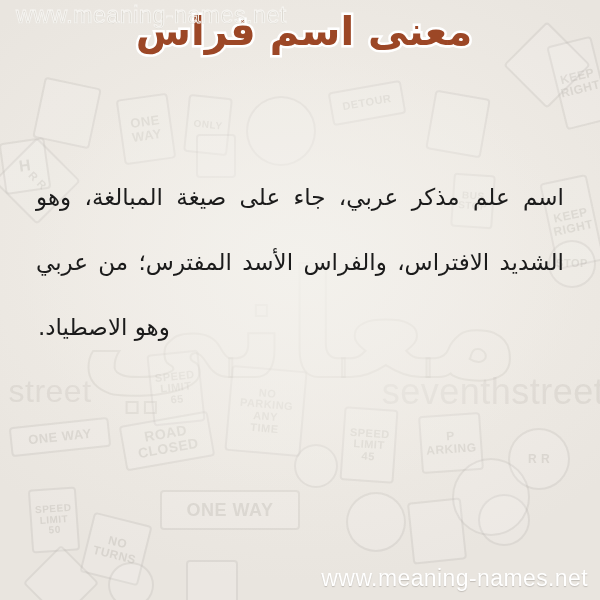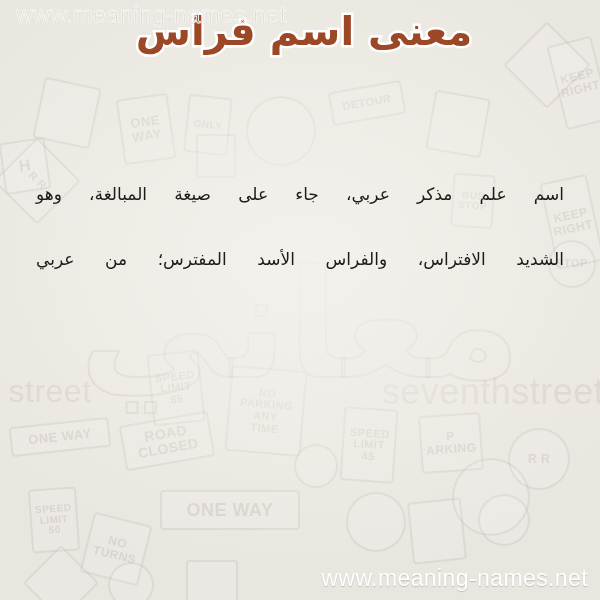--- a/index.html
+++ b/index.html
@@ -141,21 +141,21 @@
   
   #meaning-body {
     position: absolute;
     left: 36px;
     right: 36px;
     top: 186px;
     direction: rtl;
     text-align: justify;
     text-align-last: justify;
     font-family: "DejaVu Sans", sans-serif;
-    font-size: 17px;
+    font-size: 23px;
     color: #1b1b1b;
     line-height: 1;
   }
   .body-line {
     display: block;
     height: 65px;
     white-space: nowrap;
     direction: rtl;
   }
   .body-line.line-1,
@@ -240,17 +240,18 @@
 
   <div id="veil"></div>
 
   <div id="title">معنى اسم فراس</div>
 
   <div id="watermark-top">www.meaning-names.net</div>
 
   <div id="meaning-body">
     <div class="body-line line-1"><span>اسم علم مذكر عربي، جاء على صيغة المبالغة، وهو</span></div>
     <div class="body-line line-2"><span>الشديد الافتراس، والفراس الأسد المفترس؛ من عربي</span></div>
+    <div class="body-line line-3"><span>وهو الاصطياد.</span></div>
   </div>
 
   <div id="watermark-bottom">www.meaning-names.net</div>
 
 </div>
 
 </body></html>

